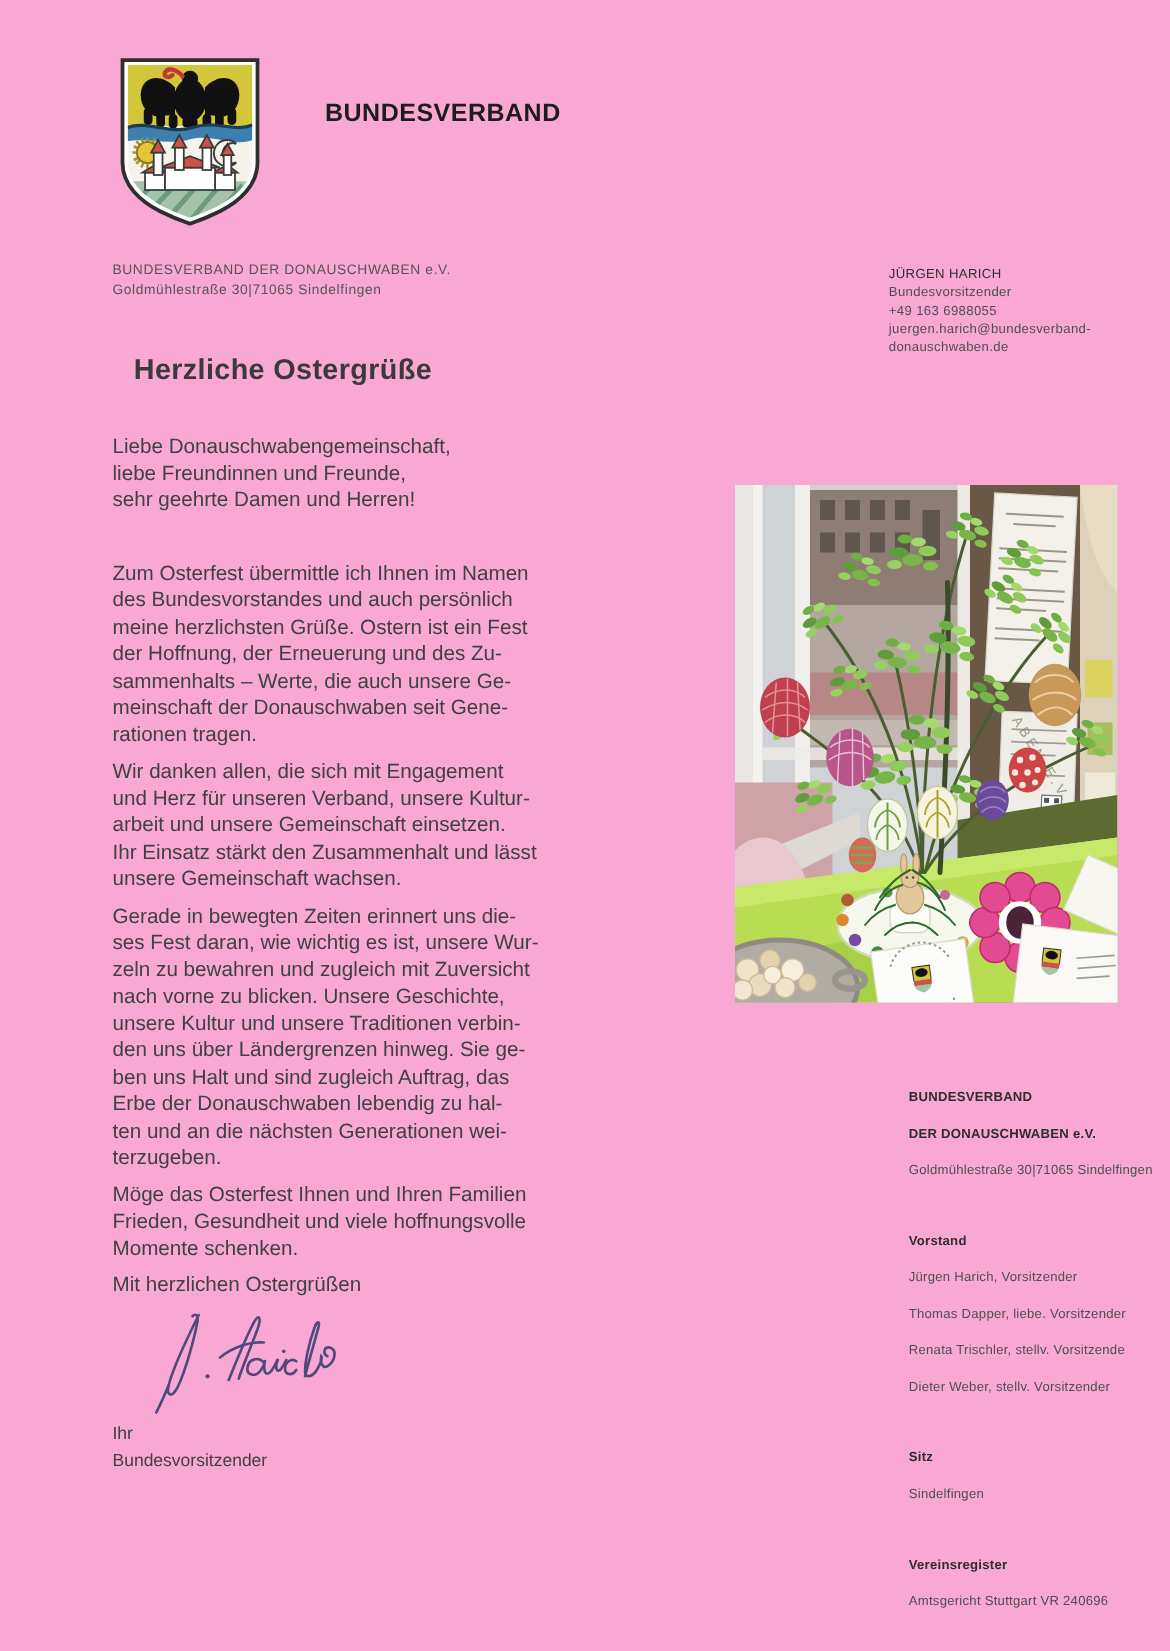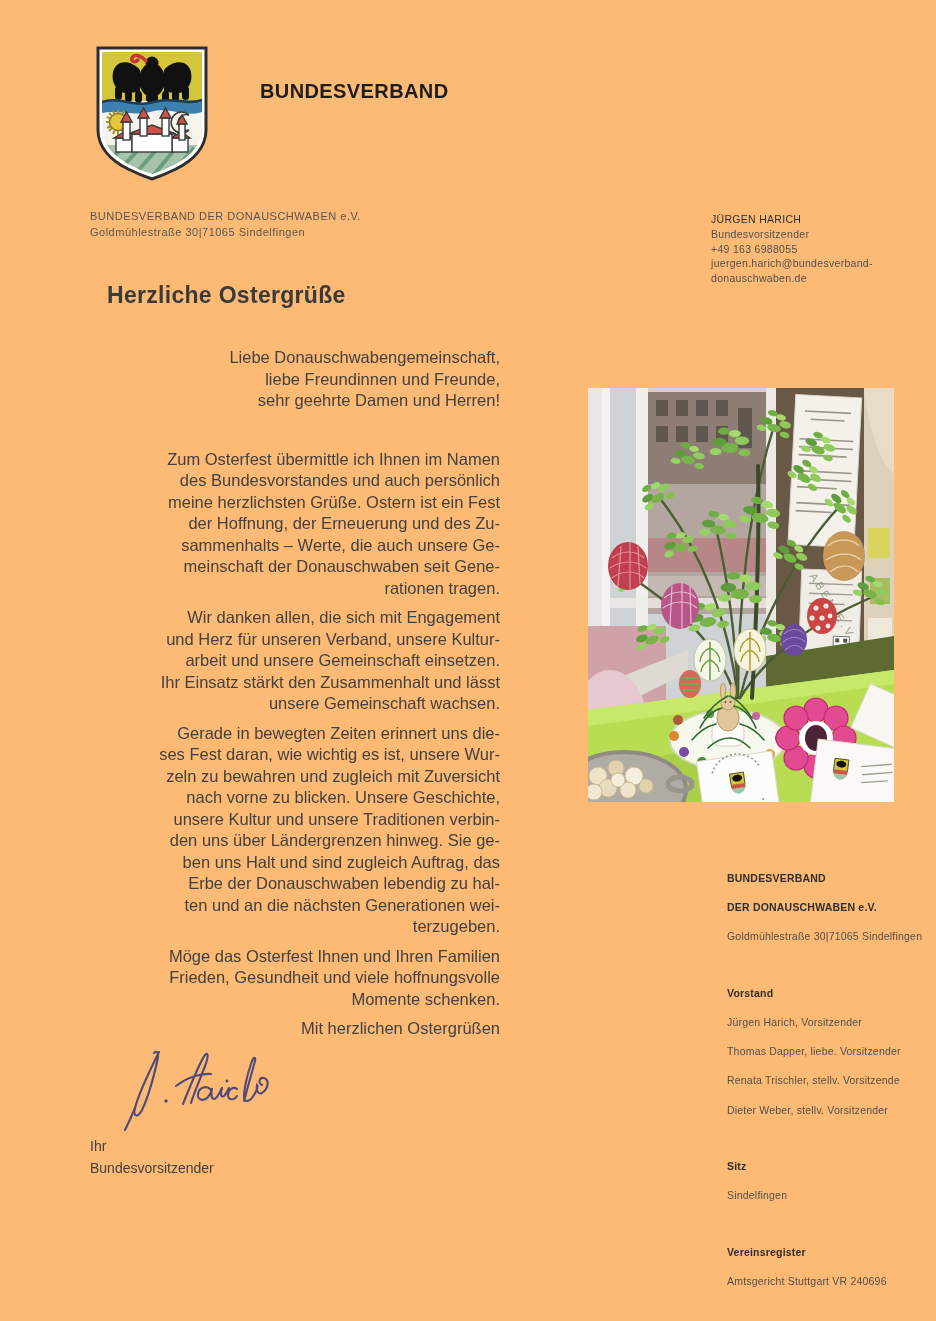--- a/index.html
+++ b/index.html
@@ -1,34 +1,34 @@
 <!DOCTYPE html>
 <html lang="de"><head>
 <meta charset="utf-8">
 <style>
   html,body{margin:0;padding:0;background:#ffffff;}
   .page{
-    position:relative;width:936px;height:1321px;background:#fdba74;overflow:hidden;
+    position:relative;width:936px;height:1321px;background:#f9a8d4;overflow:hidden;
     font-family:"Liberation Sans","DejaVu Sans",sans-serif;color:#3f3f3f;
   }
   
   .logo{position:absolute;left:88px;top:42px;width:128px;height:142px;}
   .brand{position:absolute;left:260px;top:80px;font-size:20px;line-height:22px;
          font-weight:700;color:#1d1d1d;letter-spacing:.4px;}
   .sender{position:absolute;left:90px;top:208px;font-size:11px;line-height:16px;
           color:#555;letter-spacing:.5px;}
   .contact{position:absolute;left:711px;top:212px;font-size:10.5px;line-height:14.8px;
            color:#4f4f4f;letter-spacing:.3px;width:210px;}
   .contact .name{font-weight:400;color:#2e2e2e;}
   
   .heading{position:absolute;left:91px;top:266px;margin:16px;font-size:23px;font-weight:700;
            color:#3a3a3a;letter-spacing:.3px;}
   .letter-body{position:absolute;left:90px;top:347px;width:410px;font-size:16.5px;
                line-height:21.5px;color:#414141;}
-  .letter-body p{margin:0 0 8px 0;white-space:pre-line;text-align:right;}
+  .letter-body p{margin:0 0 8px 0;white-space:pre-line;}
   .letter-body p.salutation{margin-bottom:37px;}
   .signature{position:absolute;left:103px;top:1044px;width:175px;height:90px;}
   .signoff{position:absolute;left:90px;top:1136px;font-size:14px;line-height:21.5px;color:#414141;}
   
   .photo{position:absolute;left:588px;top:388px;width:306px;height:414px;display:block;}
   .imprint{position:absolute;left:727px;top:856px;width:210px;font-size:10.5px;
            line-height:14.6px;color:#4f4f4f;letter-spacing:.2px;}
   .imprint .block{margin-bottom:13px;}
   .imprint .b{font-weight:700;color:#2e2e2e;}
   .imprint div{white-space:pre-line;}

